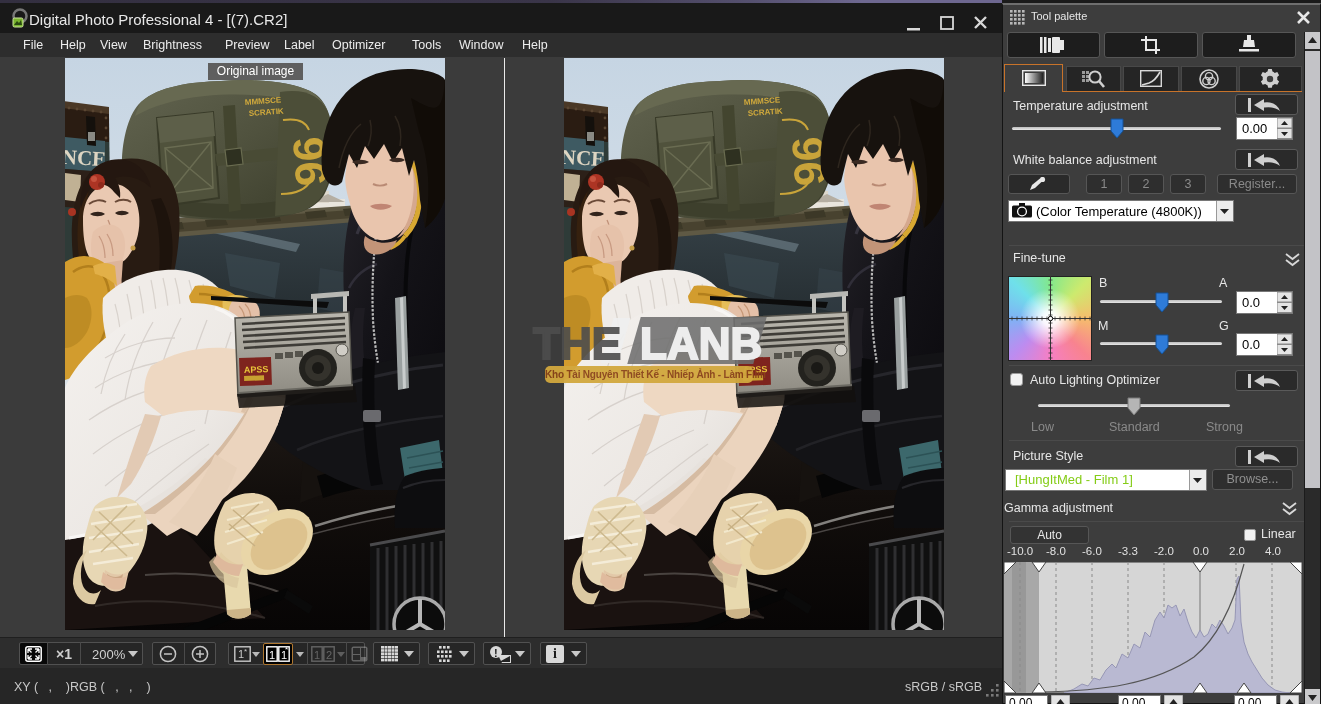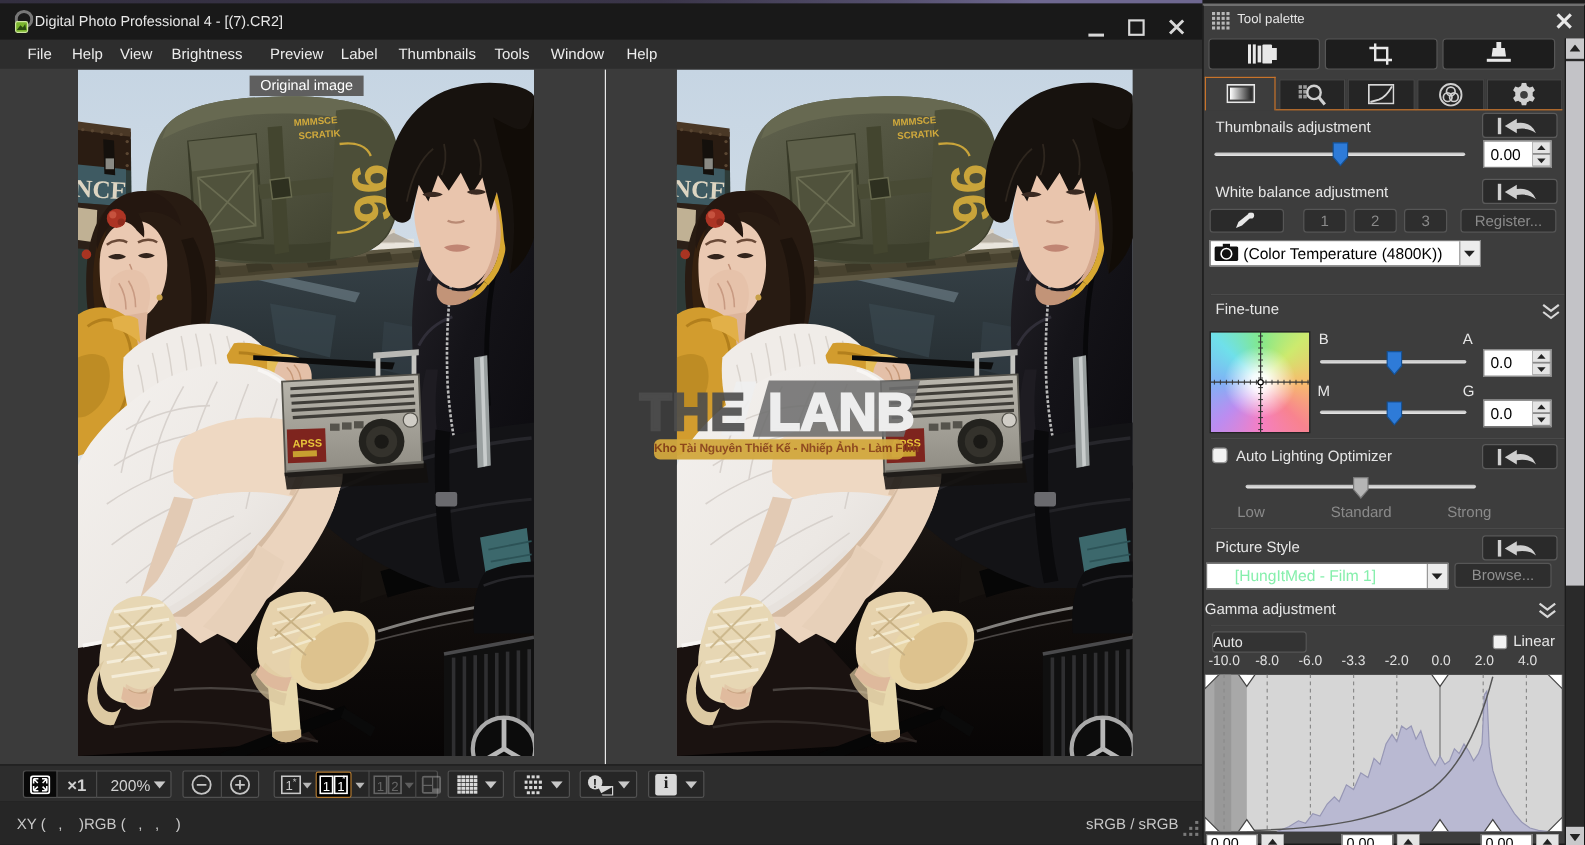--- a/index.html
+++ b/index.html
@@ -4,21 +4,21 @@
 <style>
   * { margin:0; padding:0; box-sizing:border-box; }
   html,body { width:1321px; height:704px; overflow:hidden; background:#1b1b1b;
     font-family:"Liberation Sans", sans-serif; }
   .abs { position:absolute; }
   
   #mainwin { position:absolute; left:0; top:0; width:1002px; height:704px; background:#191919; }
   #topstrip { position:absolute; left:0; top:0; width:1002px; height:3px;
     background:linear-gradient(to right,#332f40,#3a3549 55%,#565170 75%,#6e6890 86%,#6e6890); }
   #titlebar { position:absolute; left:0; top:3px; width:1002px; height:30px; background:#191919; color:#e8e8e8; }
-  #titletext { position:absolute; left:29px; top:8px; font-size:12px; }
+  #titletext { position:absolute; left:29px; top:8px; font-size:15px; }
   #menubar { position:absolute; left:0; top:33px; width:1002px; height:24px; background:#2d2d2d; color:#ececec; font-size:12.5px; }
   .mi { position:absolute; top:5px; }
   
   #viewer { position:absolute; left:0; top:57px; width:1002px; height:580px; background:#3b3b3b; }
   #divider { position:absolute; left:504px; top:1px; width:1px; height:579px; background:#e9e9e9; }
   .photo { position:absolute; top:1px; width:380px; height:572px; }
   #origlabel { position:absolute; left:208px; top:6px; width:95px; height:17px; background:#5f5f5f;
      color:#fff; font-size:12px; text-align:center; line-height:17px; }
   
   #toolbar { position:absolute; left:0; top:637px; width:1002px; height:31px; background:#2d2d2d; border-top:1px solid #1f1f1f;}
@@ -53,21 +53,21 @@
       <path d="M70 7 L81 18 M81 7 L70 18" stroke="#d8d8d8" stroke-width="2.4"></path>
     </svg>
   </div>
   <div id="menubar">
     <span class="mi" style="left:23px">File</span>
     <span class="mi" style="left:60px">Help</span>
     <span class="mi" style="left:100px">View</span>
     <span class="mi" style="left:143px">Brightness</span>
     <span class="mi" style="left:225px">Preview</span>
     <span class="mi" style="left:284px">Label</span>
-    <span class="mi" style="left:332px">Thumbnails</span>
+    <span class="mi" style="left:332px">Optimizer</span>
     <span class="mi" style="left:412px">Tools</span>
     <span class="mi" style="left:459px">Window</span>
     <span class="mi" style="left:522px">Help</span>
   </div>
   <div id="viewer">
     <div id="divider"></div>
     <svg class="photo" style="left:65px" viewBox="0 0 380 572">
         <use href="#photoG"></use>
       </svg>
     <svg class="photo" style="left:564px" viewBox="0 0 380 572">
@@ -319,21 +319,21 @@
     <circle cx="10" cy="10" r="9" fill="none" stroke="#cfcfcf" stroke-width="1.6"></circle>
     <circle cx="10" cy="7.2" r="3.6" fill="none" stroke="#cfcfcf" stroke-width="1.4"></circle>
     <circle cx="7.4" cy="12" r="3.6" fill="none" stroke="#cfcfcf" stroke-width="1.4"></circle>
     <circle cx="12.6" cy="12" r="3.6" fill="none" stroke="#cfcfcf" stroke-width="1.4"></circle>
   </svg>
   <svg class="abs" style="left:257px;top:64px" width="20" height="20" viewBox="0 0 20 20">
     <path fill="#cfcfcf" d="M8.2 0 h3.6 l.7 2.6 a7.6 7.6 0 0 1 2.2 1.3 l2.6-.8 1.8 3.1-1.9 1.9 a7.6 7.6 0 0 1 0 2.6 l1.9 1.9-1.8 3.1-2.6-.8 a7.6 7.6 0 0 1-2.2 1.3 l-.7 2.6 H8.2 l-.7-2.6 a7.6 7.6 0 0 1-2.2-1.3 l-2.6.8-1.8-3.1 1.9-1.9 a7.6 7.6 0 0 1 0-2.6 L.9 6.2 2.7 3.1l2.6.8 a7.6 7.6 0 0 1 2.2-1.3 Z"></path>
     <circle cx="10" cy="10" r="3.2" fill="#3d3d3d"></circle>
   </svg>
 
-  <span class="abs" style="left:10px;top:94px">Thumbnails adjustment</span>
+  <span class="abs" style="left:10px;top:94px">Temperature adjustment</span>
   <div class="reset" style="left:232px;top:89px"></div>
   <svg class="abs" style="left:245px;top:93px" width="38" height="14" viewBox="0 0 38 14">
       <use href="#resetIc"></use>
     </svg>
   <div class="slider-track" style="left:9px;top:122px;width:209px"></div>
   <svg class="abs" style="left:107px;top:113px" width="14" height="21" viewBox="0 0 14 21">
     <path d="M1 1 H13 V13 L7 20 L1 13 Z" fill="#2e7bd8" stroke="#145195" stroke-width="1"></path>
   </svg>
   <div class="spin" style="left:233px;top:112px;width:57px;height:23px;line-height:21px"><span style="padding-left:5px">0.00</span></div>
   <svg class="abs" style="left:274px;top:113px" width="15" height="21" viewBox="0 0 15 21">
@@ -422,33 +422,33 @@
   <span class="abs gray" style="left:106px;top:415px">Standard</span>
   <span class="abs gray" style="left:203px;top:415px">Strong</span>
   <div class="sep" style="top:435px"></div>
 
   <span class="abs" style="left:10px;top:444px">Picture Style</span>
   <div class="reset" style="left:232px;top:441px"></div>
   <svg class="abs" style="left:245px;top:445px" width="38" height="14" viewBox="0 0 38 14">
       <use href="#resetIc"></use>
     </svg>
   <div class="spin" style="left:2px;top:464px;width:202px;height:22px"></div>
-  <span class="abs" style="left:26px;top:467px;color:#86efac;font-size:13px">[HungItMed - Film 1]</span>
+  <span class="abs" style="left:12px;top:467px;color:#84cc16;font-size:13px">[HungItMed - Film 1]</span>
   <div class="abs" style="left:186px;top:465px;width:17px;height:20px;background:#ececec;border-left:1px solid #999"></div>
   <svg class="abs" style="left:189px;top:472px" width="11" height="7" viewBox="0 0 11 7">
       <path d="M1 1 L5.5 6 L10 1 Z" fill="#222"></path>
     </svg>
   <div class="pbtn" style="left:209px;top:464px;width:81px;height:21px;background:#2e2e2e;text-align:center;line-height:19px;color:#909090">Browse...</div>
 
   <span class="abs" style="left:1px;top:496px">Gamma adjustment</span>
   <svg class="abs" style="left:279px;top:497px" width="15" height="14" viewBox="0 0 15 14">
       <use href="#chev2"></use>
     </svg>
   <div class="sep" style="top:516px"></div>
-  <div class="pbtn" style="left:7px;top:521px;width:79px;height:18px;background:#333;text-align:left;line-height:16px;font-size:12px">Auto</div>
+  <div class="pbtn" style="left:7px;top:521px;width:79px;height:18px;background:#333;text-align:center;line-height:16px;font-size:12px">Auto</div>
   <div class="abs" style="left:241px;top:524px;width:12px;height:12px;background:#f2f2f2;border:1px solid #999;border-radius:2px"></div>
   <span class="abs" style="left:258px;top:522px">Linear</span>
   <div class="abs" style="top:540px;left:0;width:300px;height:13px;font-size:11.5px;color:#e0e0e0">
     <span class="abs" style="left:4px">-10.0</span>
     <span class="abs" style="left:43px">-8.0</span>
     <span class="abs" style="left:79px">-6.0</span>
     <span class="abs" style="left:115px">-3.3</span>
     <span class="abs" style="left:151px">-2.0</span>
     <span class="abs" style="left:190px">0.0</span>
     <span class="abs" style="left:226px">2.0</span>

